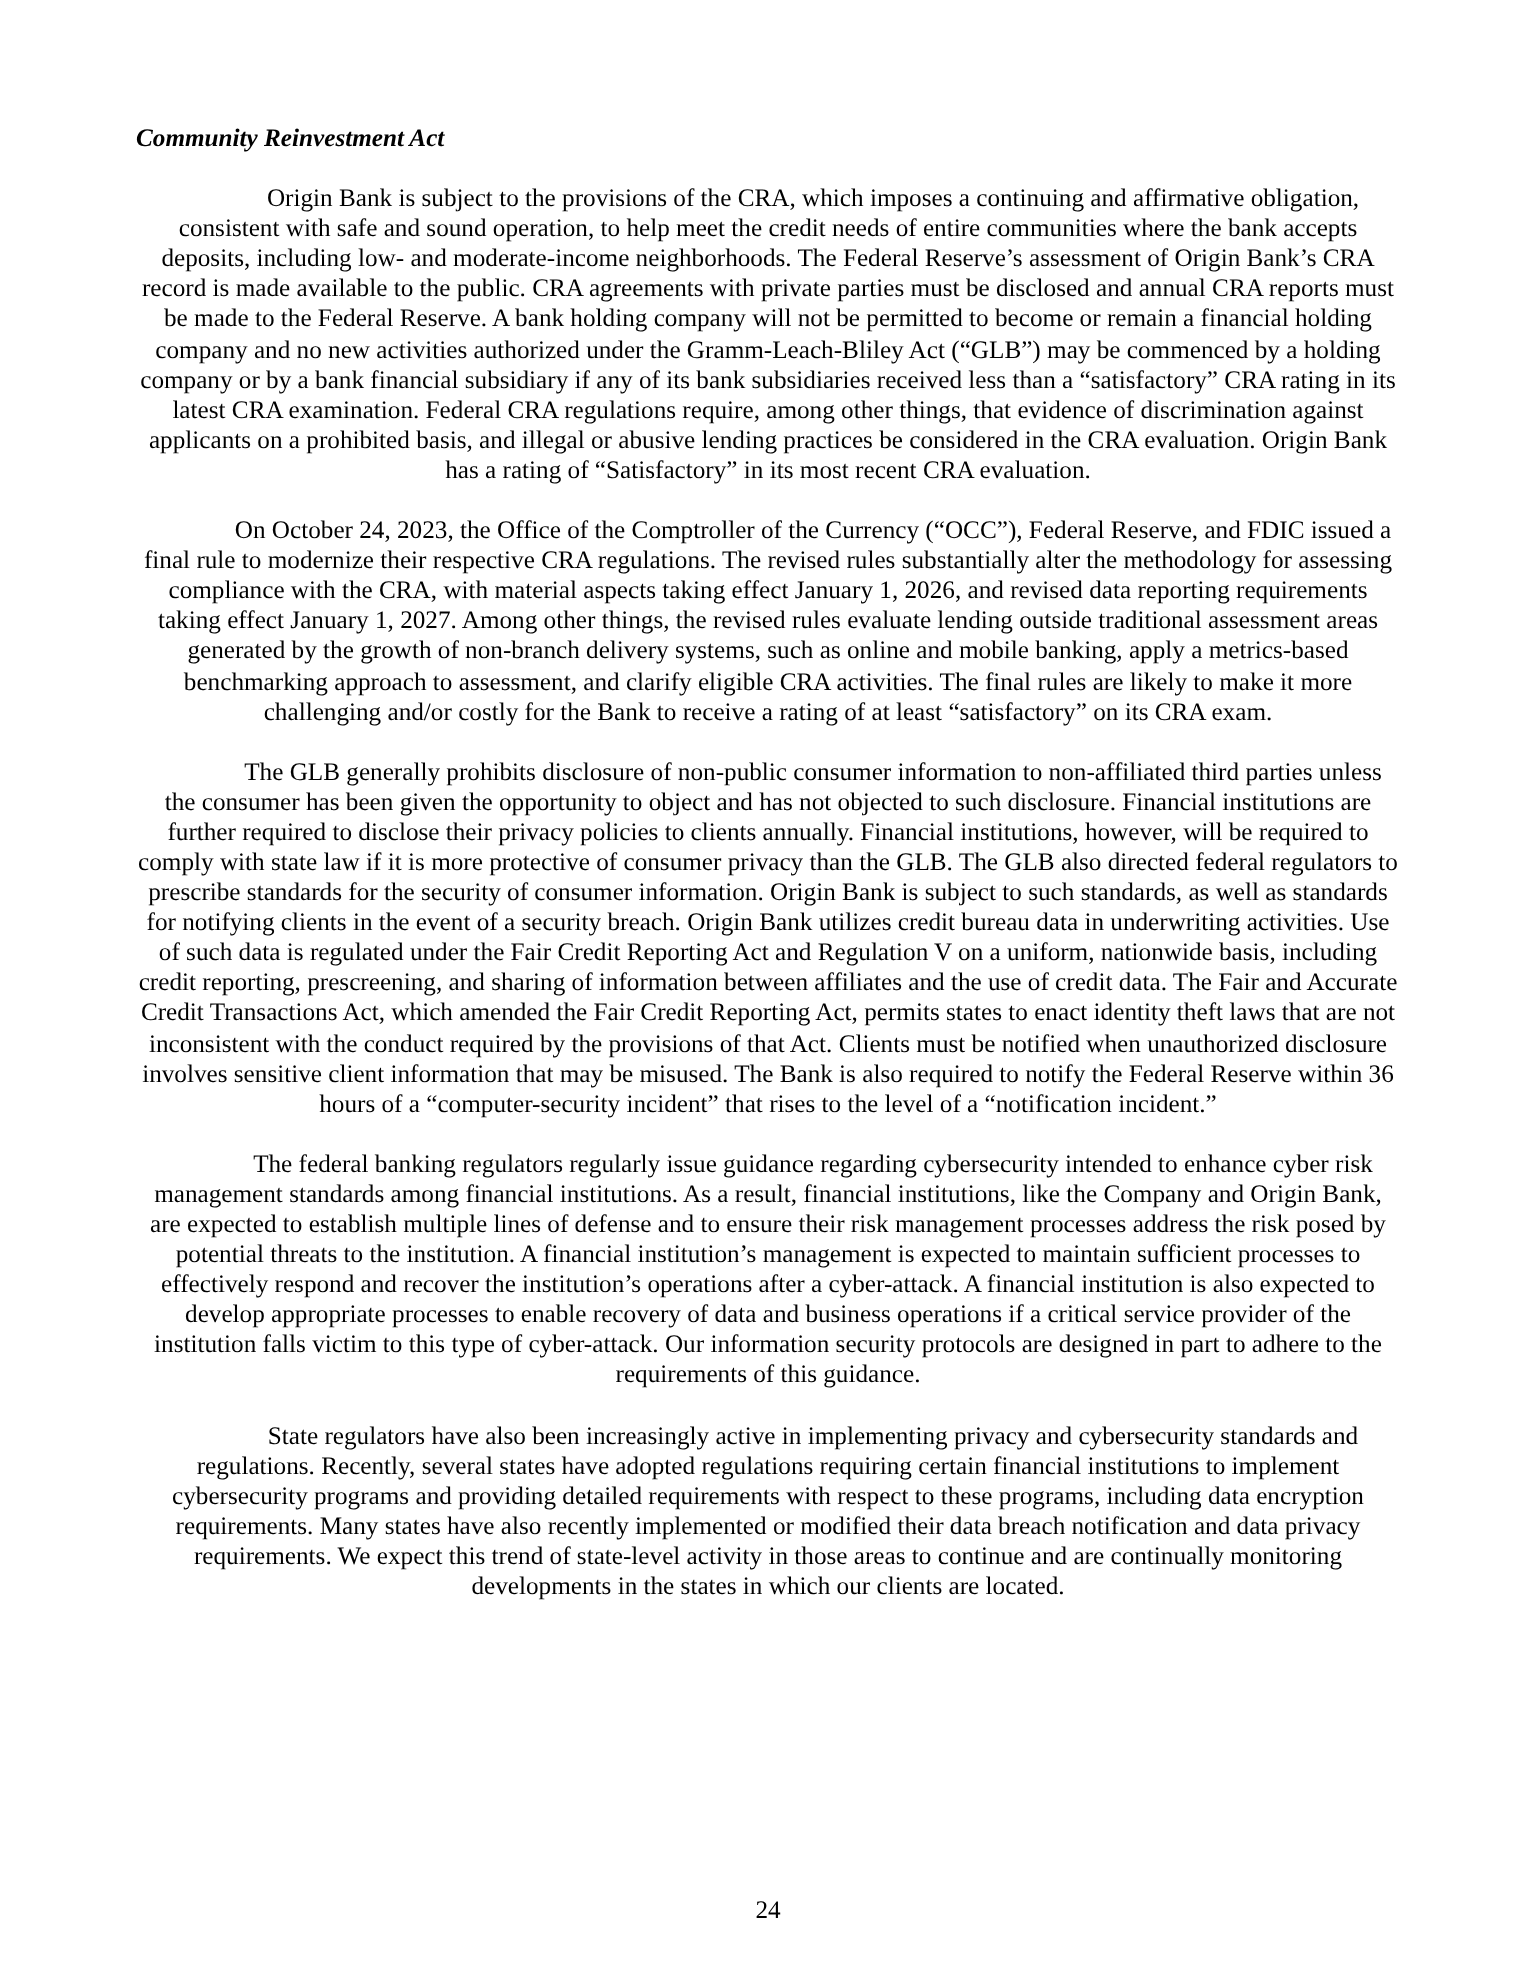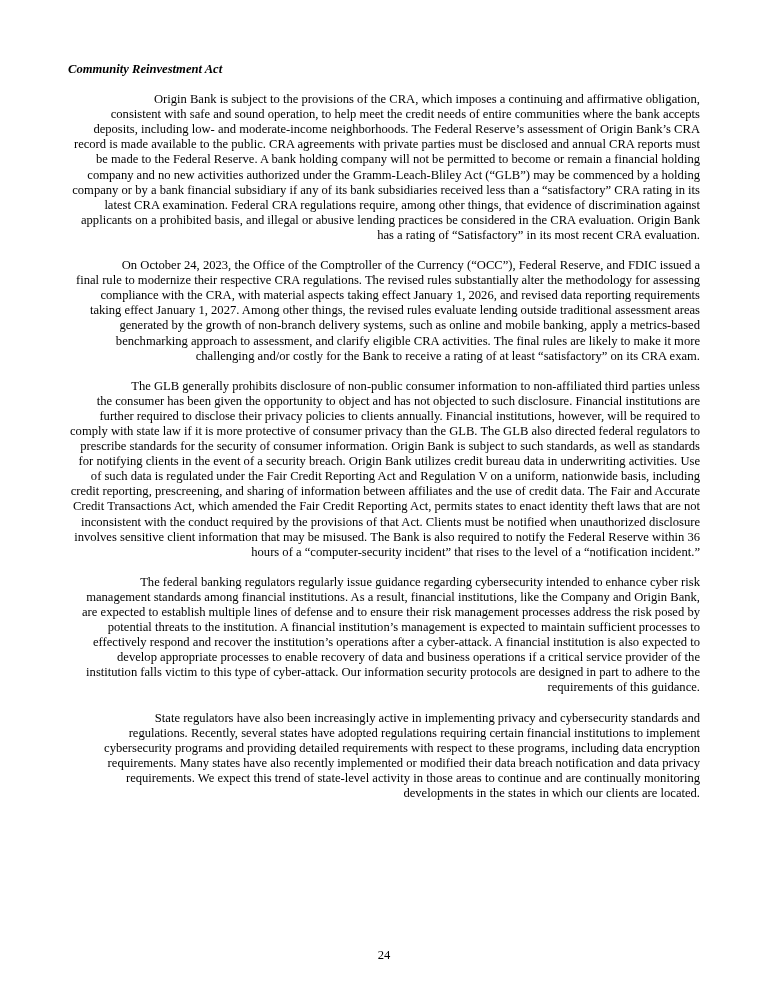--- a/index.html
+++ b/index.html
@@ -25,21 +25,21 @@
     font-weight: bold;
     font-style: italic;
     margin: 15px 0;
   }
   .section-heading:first-child {
     margin-top: 0;
   }
   .para {
     margin: 15px 0;
     text-indent: 45px;
-    text-align: right;
+    text-align: center;
   }
   .page-number {
     position: absolute;
     bottom: 30px;
     left: 0;
     width: 100%;
     text-align: center;
     font-size: 12.6px;
   }
 </style>

